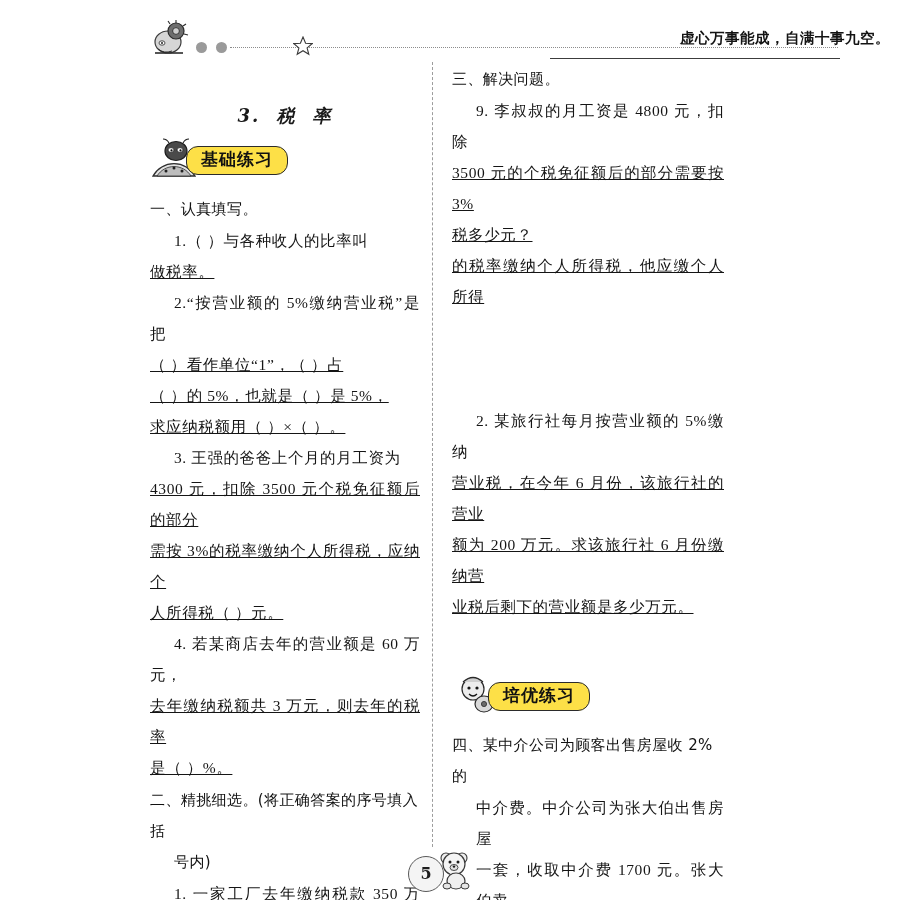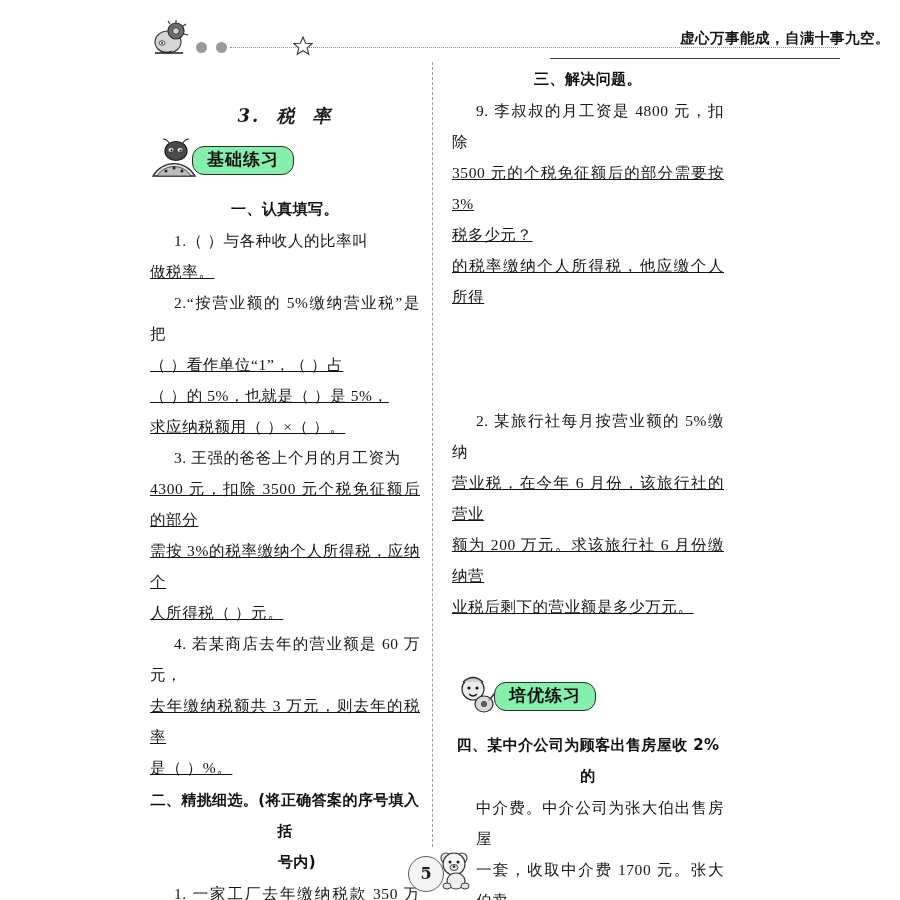--- a/index.html
+++ b/index.html
@@ -105,43 +105,42 @@
     height: 44px;
     margin: 10px 0 12px 0;
   }
   .badge-art {
     position: absolute;
     left: 0; top: 0;
     width: 52px; height: 44px;
   }
   .badge-pill {
     position: absolute;
-    left: 42px; top: 8px;
+    left: 36px; top: 8px;
     padding: 3px 14px 4px 14px;
     border: 1.6px solid #2b2b2b;
     border-radius: 12px;
-    background: #86efac;
+    background: #fde047;
     font-family: "DejaVu Sans", sans-serif;
     font-size: 17px;
     font-weight: bold;
     letter-spacing: 1px;
     color: #111;
     line-height: 1.15;
   }
 
   
   .sec-head {
     font-family: "DejaVu Sans", sans-serif;
     font-size: 15px;
-    font-weight: bold;
+    font-weight: normal;
     letter-spacing: 0.4px;
     line-height: 31px;
     color: #111;
     margin: 2px 0 0 0;
-    text-align: center;
   }
   .sec-head .cont {
     display: block;
     padding-left: 24px;
   }
   .qtext {
     font-family: "Liberation Serif", "DejaVu Serif", serif;
     font-size: 15.5px;
     line-height: 31px;
     letter-spacing: 0.6px;

